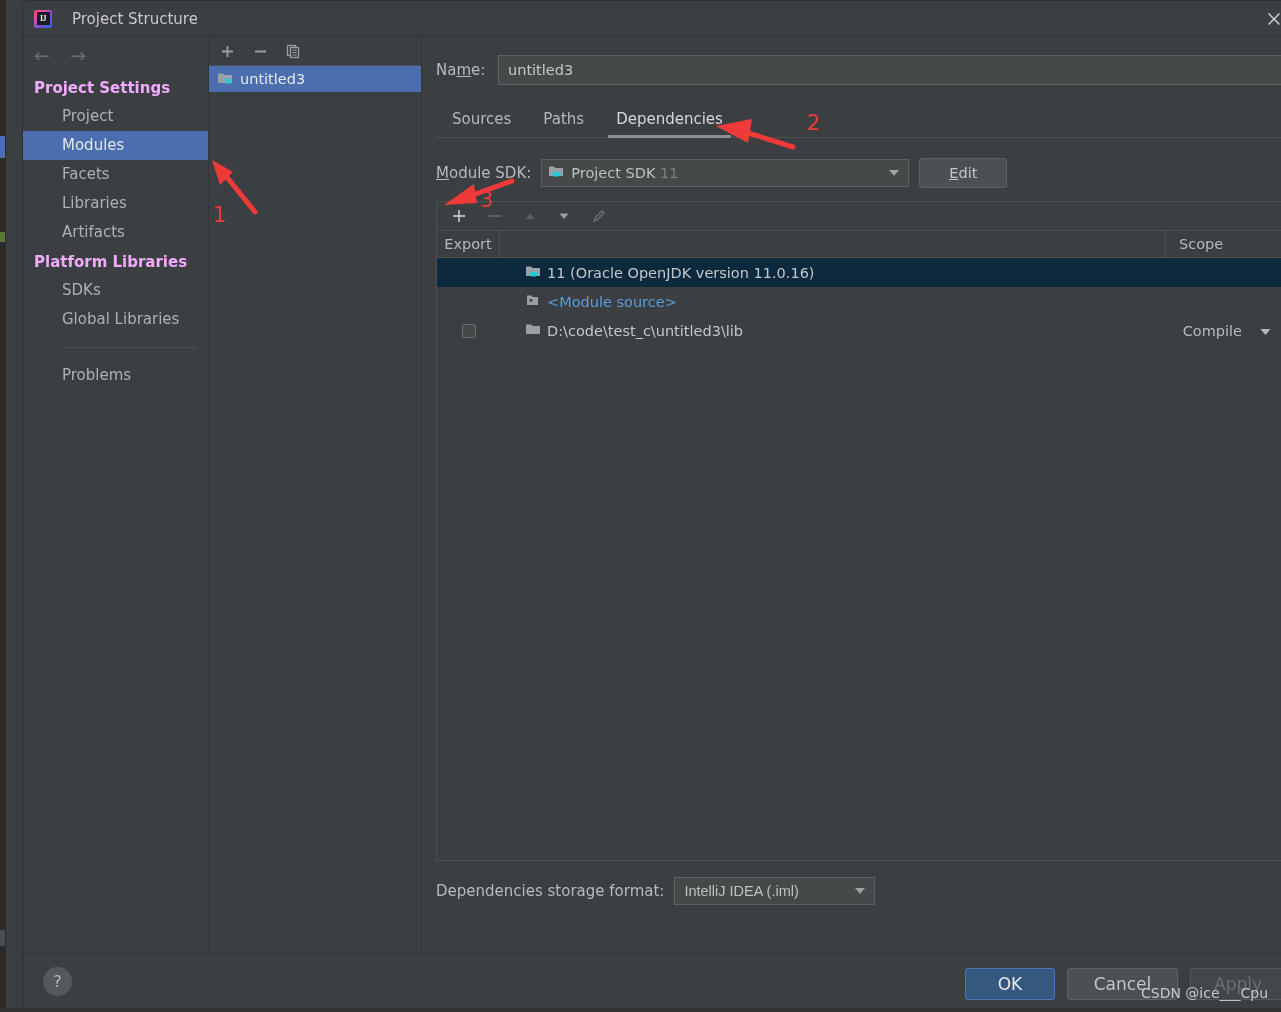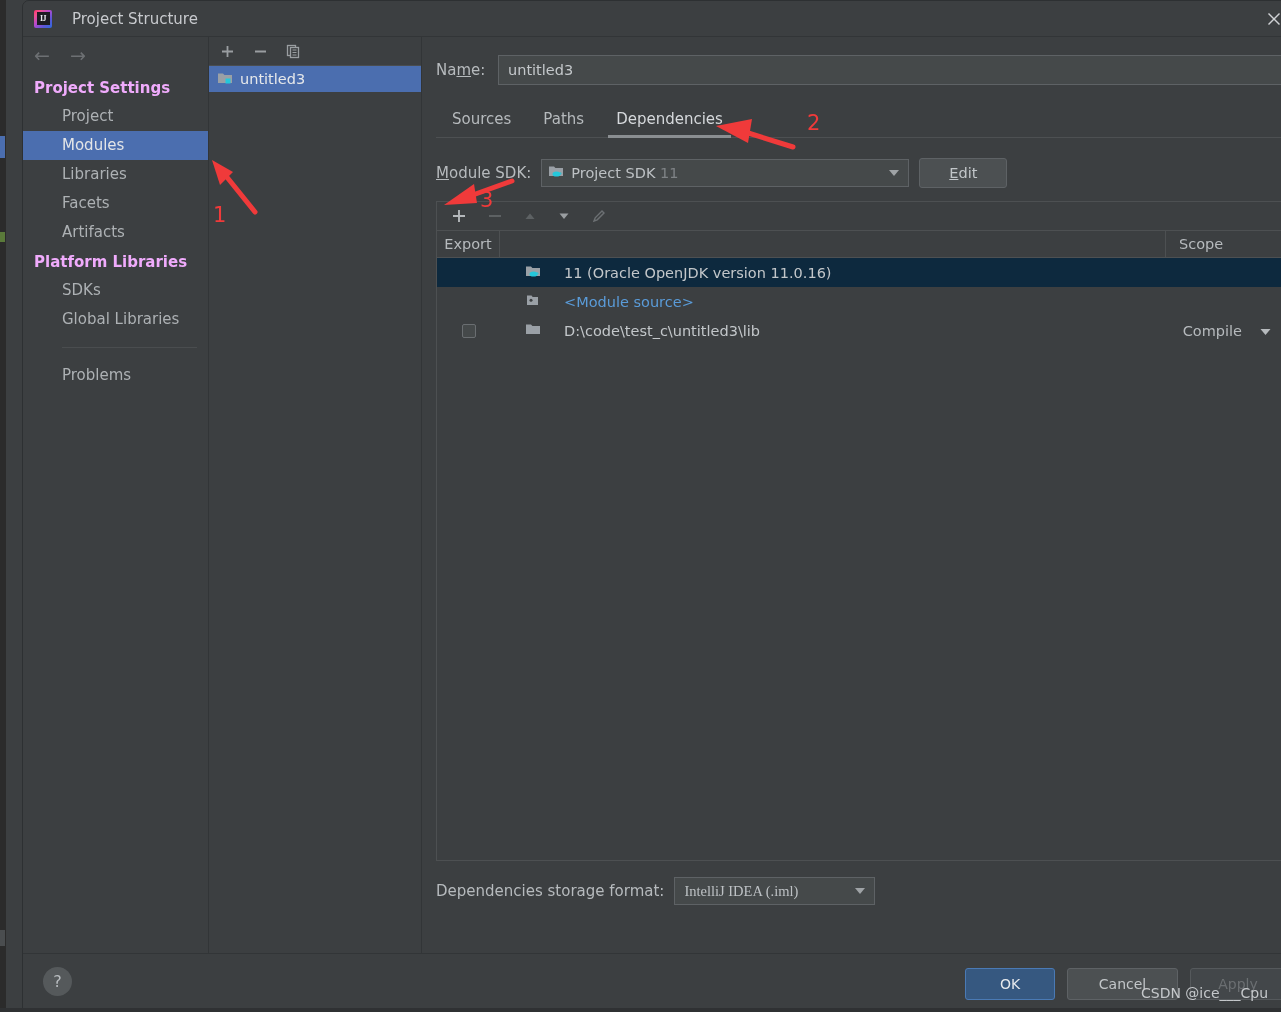--- a/index.html
+++ b/index.html
@@ -244,21 +244,21 @@
   .dep-row.selected { background: #0d293e; }
   .row-export {
     width: 63px; display: flex; align-items: center; justify-content: center;
     flex: 0 0 auto;
   }
   .chk {
     width: 14px; height: 14px;
     background: #45494a; border: 1px solid #6a6e71; border-radius: 2px;
   }
   .row-main {
-    flex: 1; display: flex; align-items: center; gap: 23px;
+    flex: 1; display: flex; align-items: center; gap: 6px;
     padding-left: 25px;
   }
   .row-scope {
     width: 118px; display: flex; align-items: center; justify-content: flex-end;
     gap: 18px; padding-right: 13px;
     color: #b6babd;
   }
   .row-txt { color: #c3c7ca; }
   .row-txt.link { color: #5a9bd8; }
 
@@ -267,21 +267,21 @@
     display: flex; align-items: center; gap: 10px;
     margin-top: 16px;
   }
   .store-label { font-size: 15px; color: #b6babd; font-family: "DejaVu Sans", sans-serif; }
   .store-combo {
     width: 201px; height: 28px;
     background: #45494a; border: 1px solid #5e6265;
     display: flex; align-items: center; padding: 0 9px;
     position: relative;
     font-size: 14.5px; color: #bdc1c4;
-    font-family: Liberation Serif, serif;
+    font-family: Liberation Sans, sans-serif;
   }
 
   
   .footer {
     position: absolute; left: 0; top: 952px;
     width: 1276px; height: 60px;
     background: #3c3f41;
     border-top: 1px solid #323537;
   }
   .help-btn {
@@ -292,21 +292,21 @@
     color: #b9bdc0; font-size: 16px;
     font-family: "DejaVu Sans", sans-serif;
   }
   .footer-btns {
     position: absolute; right: 13px; top: 14px;
     display: flex; gap: 12px;
   }
   .btn {
     height: 32px; border-radius: 3px;
     display: flex; align-items: center; justify-content: center;
-    font-size: 14px;
+    font-size: 17px;
     font-family: "DejaVu Sans", sans-serif;
   }
   .btn-ok {
     width: 90px; background: #365880; border: 1px solid #4a7ab5; color: #e6e9ec;
   }
   .btn-cancel {
     width: 111px; background: #4c5052; border: 1px solid #5e6265; color: #c2c6c9;
   }
   .btn-apply {
     width: 96px; background: #43474a; border: 1px solid #55595c; color: #70747700;
@@ -360,22 +360,22 @@
 
       <div class="nav-pane">
         <div class="nav-arrows">
           <span class="nav-arrow">←</span>
           <span class="nav-arrow">→</span>
         </div>
 
         <div class="nav-group">Project Settings</div>
         <div class="nav-item">Project</div>
         <div class="nav-item selected">Modules</div>
+        <div class="nav-item">Facets</div>
         <div class="nav-item">Libraries</div>
-        <div class="nav-item">Facets</div>
         <div class="nav-item">Artifacts</div>
 
         <div class="nav-group">Platform Libraries</div>
         <div class="nav-item">SDKs</div>
         <div class="nav-item">Global Libraries</div>
 
         <div class="nav-sep"></div>
         <div class="nav-item">Problems</div>
       </div>
 

